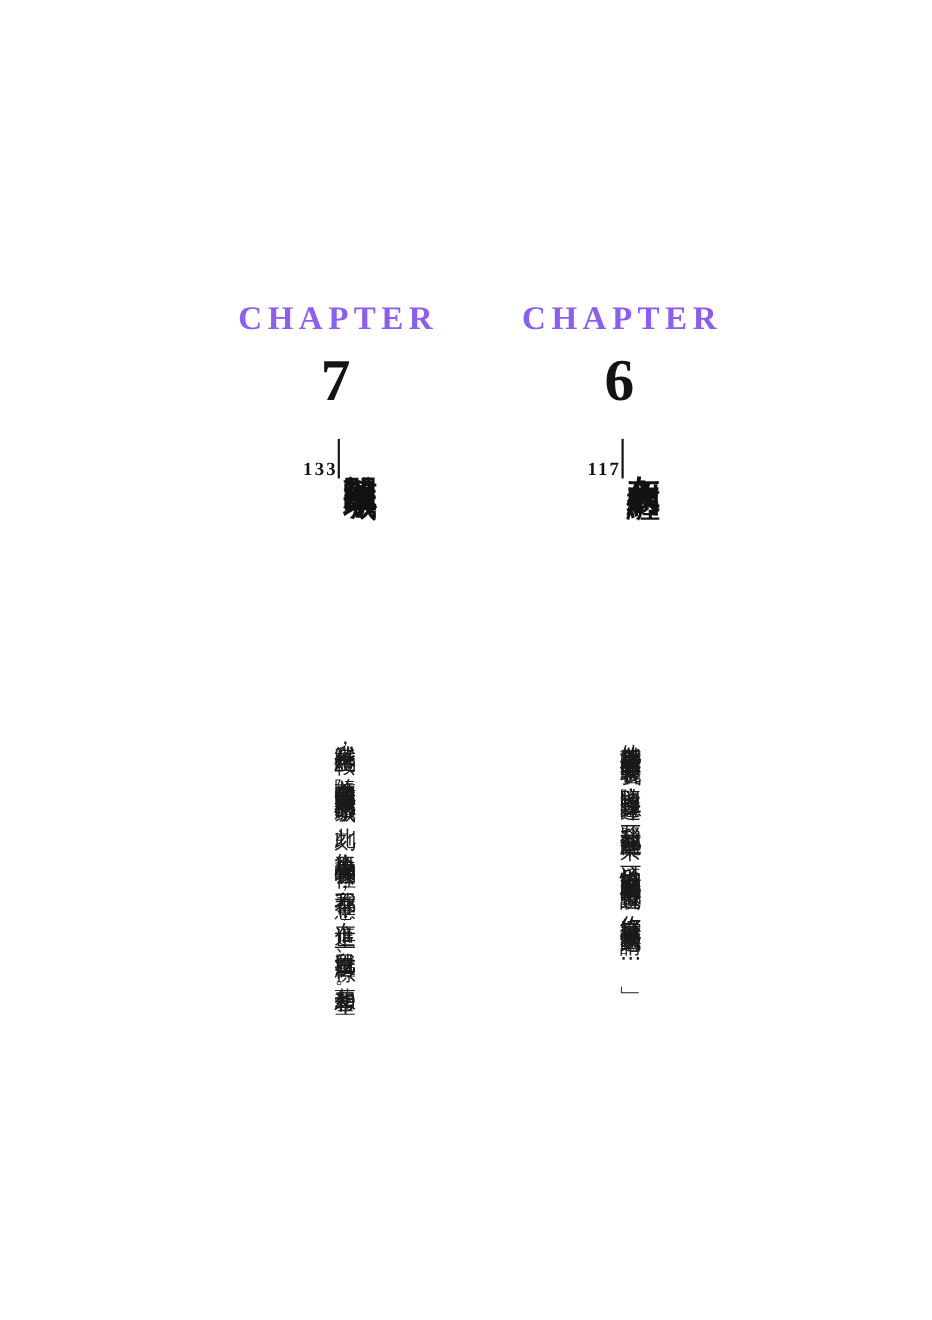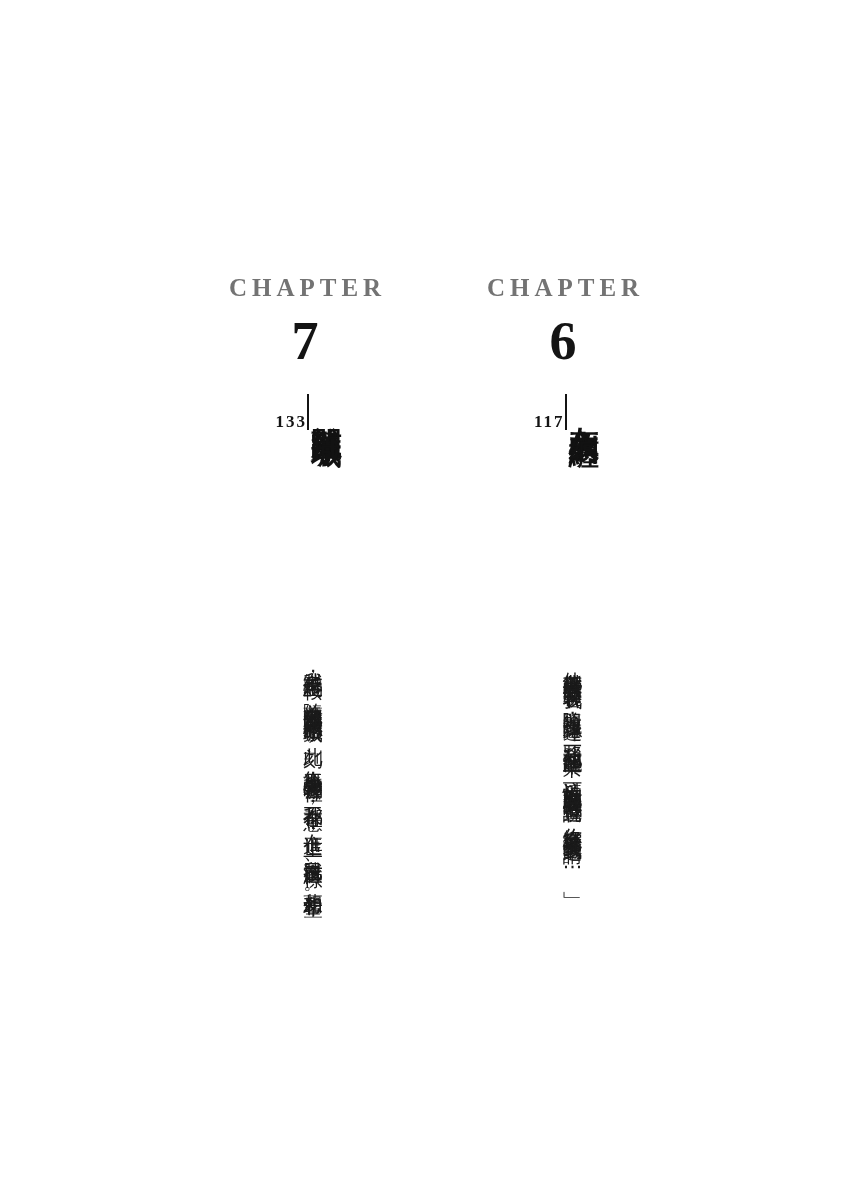--- a/index.html
+++ b/index.html
@@ -39,25 +39,25 @@
 
   .chapter-block {
     display: flex;
     flex-direction: column;
     align-items: center;
     width: 258px;
   }
 
   .chapter-word {
     font-family: "Liberation Serif", "DejaVu Serif", serif;
-    font-size: 25px;
+    font-size: 30px;
     letter-spacing: 5px;
     font-weight: 700;
     text-indent: 5px;
-    color: #737373;
+    color: #8b5cf6;
     line-height: 1;
     margin-bottom: 14px;
   }
 
   .chapter-number {
     font-family: "Liberation Serif", "DejaVu Serif", serif;
     font-size: 54px;
     font-weight: 700;
     line-height: 1;
     color: #141414;

